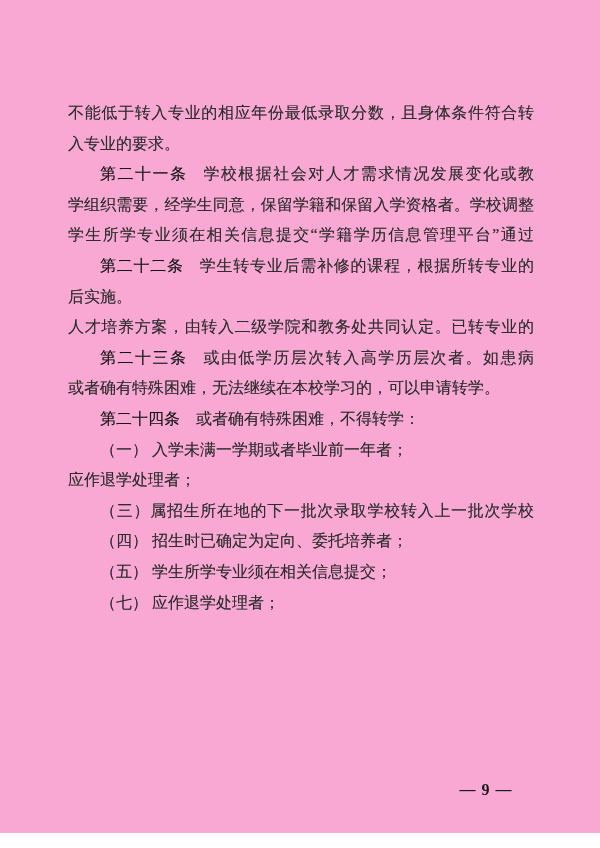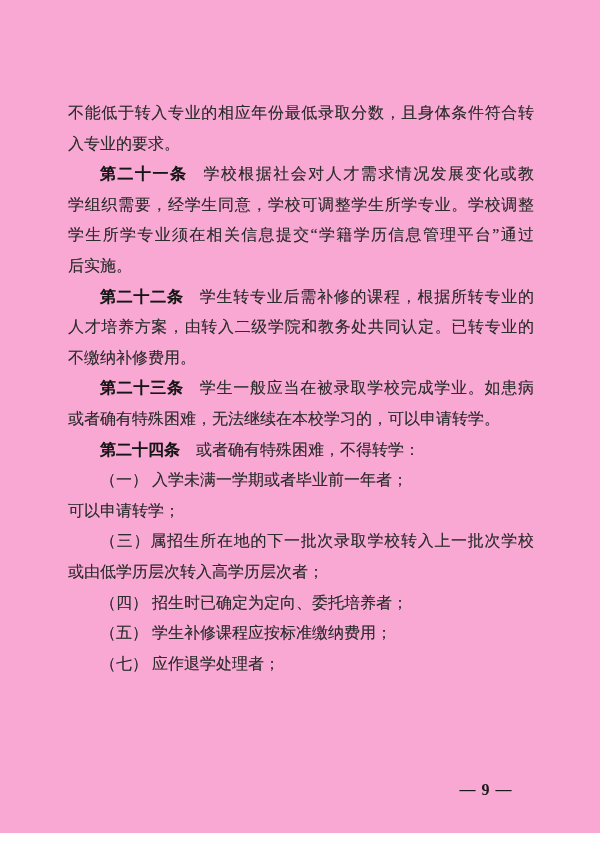--- a/index.html
+++ b/index.html
@@ -33,21 +33,21 @@
     text-align-last: left;
     overflow: visible;
   }
   .just {
     text-align-last: justify;
   }
   .ind {
     text-indent: 2em;
   }
   .lead {
-    font-weight: 700;
+    font-weight: 400;
     color: #161616;
     margin-right: 1em;
   }
   .pageno {
     position: absolute;
     top: 779px;
     left: 416px;
     width: 140px;
     height: 22px;
     line-height: 22px;
@@ -59,31 +59,29 @@
   }
 </style>
 </head>
 <body>
 
 <div class="page">
   <div class="content">
     <div class="line just"><span>不能低于转入专业的相应年份最低录取分数，且身体条件符合转</span></div>
     <div class="line"><span>入专业的要求。</span></div>
     <div class="line just ind"><span class="lead">第二十一条</span><span>学校根据社会对人才需求情况发展变化或教</span></div>
-    <div class="line just"><span>学组织需要，经学生同意，学校可调整学生所学专业。学校调整</span></div>
+    <div class="line just"><span>学组织需要，经学生同意，保留学籍和保留入学资格者。学校调整</span></div>
     <div class="line just"><span>学生所学专业须在相关信息提交“学籍学历信息管理平台”通过</span></div>
+    <div class="line just ind"><span class="lead">第二十二条</span><span>学生转专业后需补修的课程，根据所转专业的</span></div>
     <div class="line"><span>后实施。</span></div>
-    <div class="line just ind"><span class="lead">第二十二条</span><span>学生转专业后需补修的课程，根据所转专业的</span></div>
     <div class="line just"><span>人才培养方案，由转入二级学院和教务处共同认定。已转专业的</span></div>
-    <div class="line"><span>不缴纳补修费用。</span></div>
-    <div class="line just ind"><span class="lead">第二十三条</span><span>学生一般应当在被录取学校完成学业。如患病</span></div>
+    <div class="line just ind"><span class="lead">第二十三条</span><span>或由低学历层次转入高学历层次者。如患病</span></div>
     <div class="line"><span>或者确有特殊困难，无法继续在本校学习的，可以申请转学。</span></div>
     <div class="line ind"><span class="lead">第二十四条</span><span>或者确有特殊困难，不得转学：</span></div>
     <div class="line ind"><span>（一） 入学未满一学期或者毕业前一年者；</span></div>
-    <div class="line"><span>可以申请转学；</span></div>
+    <div class="line"><span>应作退学处理者；</span></div>
     <div class="line just ind"><span>（三）属招生所在地的下一批次录取学校转入上一批次学校</span></div>
-    <div class="line"><span>或由低学历层次转入高学历层次者；</span></div>
     <div class="line ind"><span>（四） 招生时已确定为定向、委托培养者；</span></div>
-    <div class="line ind"><span>（五） 学生补修课程应按标准缴纳费用；</span></div>
+    <div class="line ind"><span>（五） 学生所学专业须在相关信息提交；</span></div>
     <div class="line ind"><span>（七） 应作退学处理者；</span></div>
   </div>
   <div class="pageno">— 9 —</div>
 </div>
 
 </body></html>

